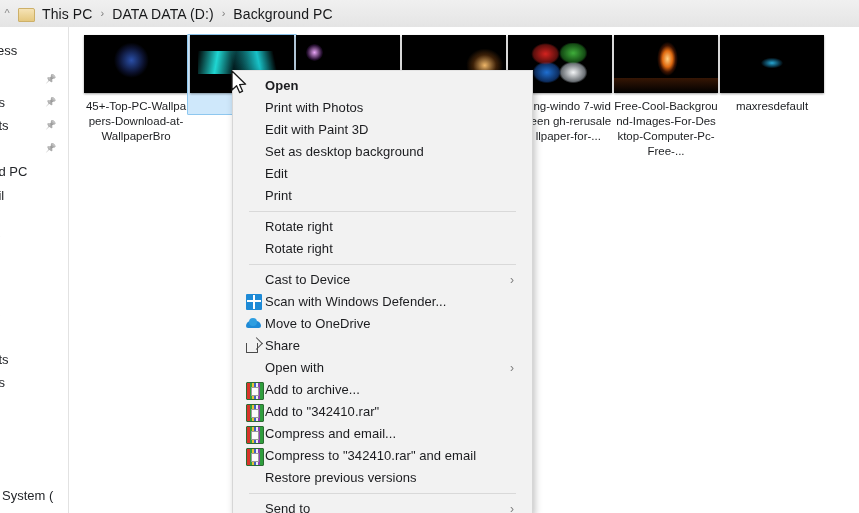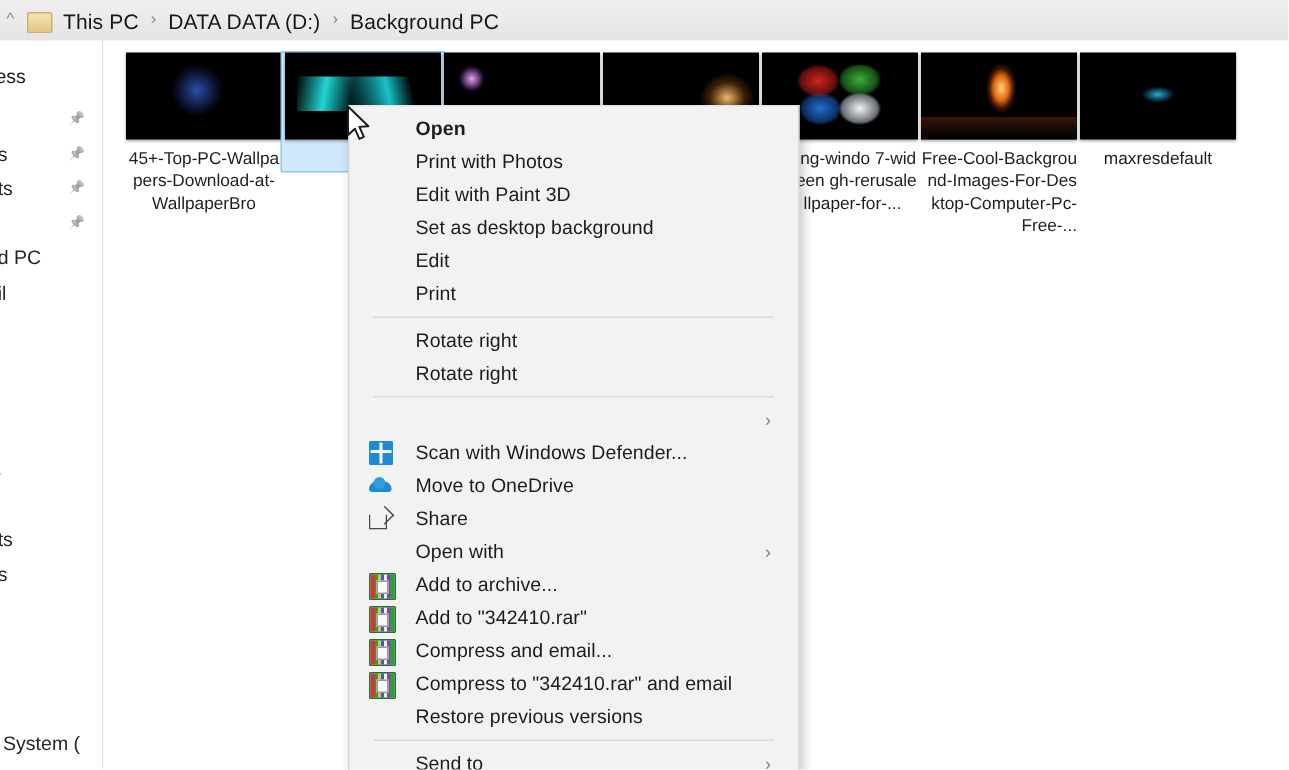--- a/index.html
+++ b/index.html
@@ -119,21 +119,21 @@
     position:absolute;left:232px;top:70px;width:299px;height:443px;
     background:#f2f2f2;
     border:1px solid #d6d6d6;
     border-top-color:#e4e4e4;
     box-shadow:2px 2px 7px rgba(0,0,0,.24);
     overflow:hidden;
     font-size:13px;color:#1b1c1f;
   }
   .mi{
     position:relative;height:22px;display:flex;align-items:center;
-    padding-left:24px;white-space:nowrap;
+    padding-left:12px;white-space:nowrap;
   }
   .mi .ico{
     position:absolute;left:13px;top:3px;width:16px;height:16px;
   }
   .mi .lbl{margin-left:20px;font-size:13px;line-height:22px;letter-spacing:.05px;}
   .mi.bold .lbl{font-weight:bold;}
   .mi .arrow{
     position:absolute;right:14px;top:4px;width:8px;height:14px;
     color:#7f7f7f;font-size:12px;line-height:14px;
   }
@@ -270,21 +270,21 @@
             <div class="thumb art-blue"></div>
           </div>
           <div class="cap"></div>
         </div>
         <div class="tile" style="left: 437px; top: 8px;">
           <div class="thumbwrap">
             <div class="thumb art-win"></div>
           </div>
           <div class="cap">mazing-windo 7-widescreen gh-rerusalem- llpaper-for-...</div>
         </div>
-        <div class="tile" style="left: 543px; top: 8px; text-align: right;">
+        <div class="tile" style="left: 543px; top: 8px;">
           <div class="thumbwrap">
             <div class="thumb art-fire"></div>
           </div>
           <div class="cap">Free-Cool-Background-Images-For-Desktop-Computer-Pc-Free-...</div>
         </div>
         <div class="tile" style="left: 649px; top: 8px;">
           <div class="thumbwrap">
             <div class="thumb art-rog"></div>
           </div>
           <div class="cap">maxresdefault</div>
@@ -314,20 +314,21 @@
         </div>
         <div class="sep"></div>
         <div class="mi">
           <span class="lbl">Rotate right</span>
         </div>
         <div class="mi">
           <span class="lbl">Rotate right</span>
         </div>
         <div class="sep"></div>
         <div class="mi">
+          <span class="lbl">Cast to Device</span>
           <span class="arrow">›</span>
         </div>
         <div class="mi">
           <span class="ico ico-defender"></span>
           <span class="lbl">Scan with Windows Defender...</span>
         </div>
         <div class="mi">
           <span class="ico ico-onedrive"></span>
           <span class="lbl">Move to OneDrive</span>
         </div>

